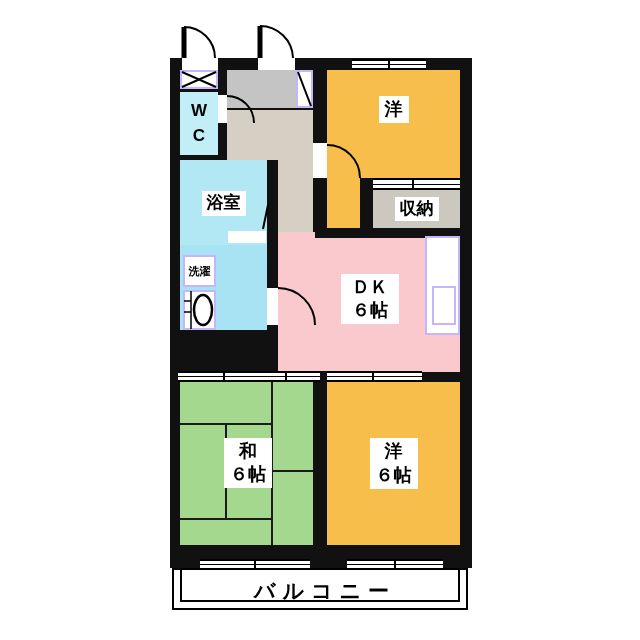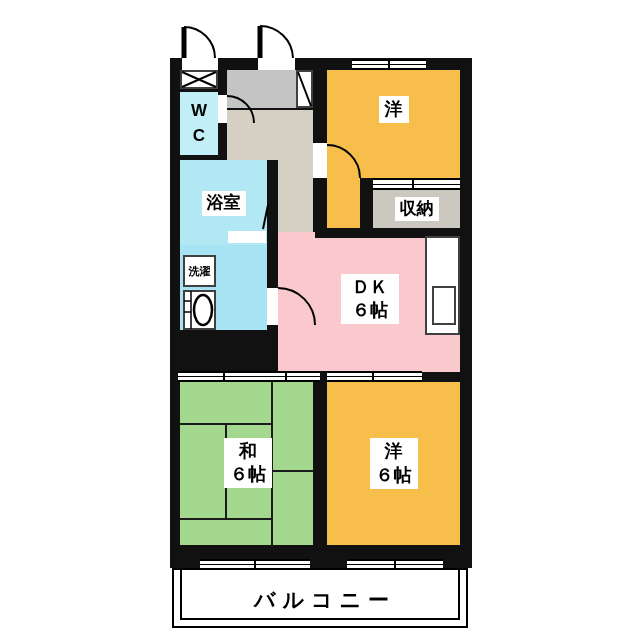--- a/index.html
+++ b/index.html
@@ -8,21 +8,21 @@
     font-family:"Liberation Sans","DejaVu Sans",sans-serif;color:#000;overflow:hidden;
   }
   .abs{position:absolute;box-sizing:border-box;}
   .room{display:flex;align-items:center;justify-content:center;}
   .lbl{background:#ffffff;text-align:center;font-weight:600;line-height:1.28;padding:2px 6px;font-size:18px;}
   .lbl-sm{background:#ffffff;text-align:center;font-weight:600;font-size:17px;padding:1px 5px;line-height:1.3;}
   .wc-text{font-weight:700;font-size:17px;line-height:1.45;text-align:center;}
   .win{background:#ffffff;border-top:2px solid #000;border-bottom:2px solid #000;}
   .win-mid{position:absolute;left:0;right:0;top:50%;height:1px;margin-top:-0.5px;background:#000;}
   .tick{position:absolute;width:2px;top:-2px;bottom:-2px;background:#000;}
-  .boxed{background:#ffffff;border:2px solid #404040;}
+  .boxed{background:#ffffff;border:2px solid #c4b5fd;}
   .tatami{position:absolute;background:#1b1b1b;}
   svg{position:absolute;left:0;top:0;pointer-events:none;}
 </style>
 </head>
 <body>
 
 <div id="plan">
 
   <div class="abs" style="left:170px;top:58px;width:302px;height:510px;background:#111;"></div>
 
@@ -117,21 +117,21 @@
 
   <div class="abs win" style="left:200px;top:559px;width:110px;height:11px;">
     <div class="win-mid"></div>
     <div class="tick" style="left:54px;"></div>
   </div>
   <div class="abs win" style="left:347px;top:559px;width:96px;height:11px;">
     <div class="win-mid"></div>
     <div class="tick" style="left:47px;"></div>
   </div>
 
-  <div class="abs room" style="left:172px;top:568px;width:296px;height:60px;background:#fff;border:2px solid #000;padding-left:10px;">
+  <div class="abs room" style="left:172px;top:568px;width:296px;height:42px;background:#fff;border:2px solid #000;padding-left:10px;">
     <div class="abs" style="left:6px;right:6px;top:-2px;bottom:6px;border-left:2px solid #000;border-right:2px solid #000;border-bottom:2px solid #000;"></div>
     <div style="font-size:21px;font-weight:600;letter-spacing:7px;position:relative;top:2px;">バルコニー</div>
   </div>
 
   <svg width="640" height="640" viewBox="0 0 640 640">
     <path d="M184 27 L184 58" stroke="#000" stroke-width="5" fill="none"></path>
     <path d="M184 27 A31 31 0 0 1 215 58" stroke="#000" stroke-width="2" fill="none"></path>
     <path d="M260 26 L260 58" stroke="#000" stroke-width="5" fill="none"></path>
     <path d="M260 26 A33 33 0 0 1 293 58" stroke="#000" stroke-width="2" fill="none"></path>
     <path d="M227 96 A27 27 0 0 1 254 123" stroke="#000" stroke-width="2" fill="none"></path>

